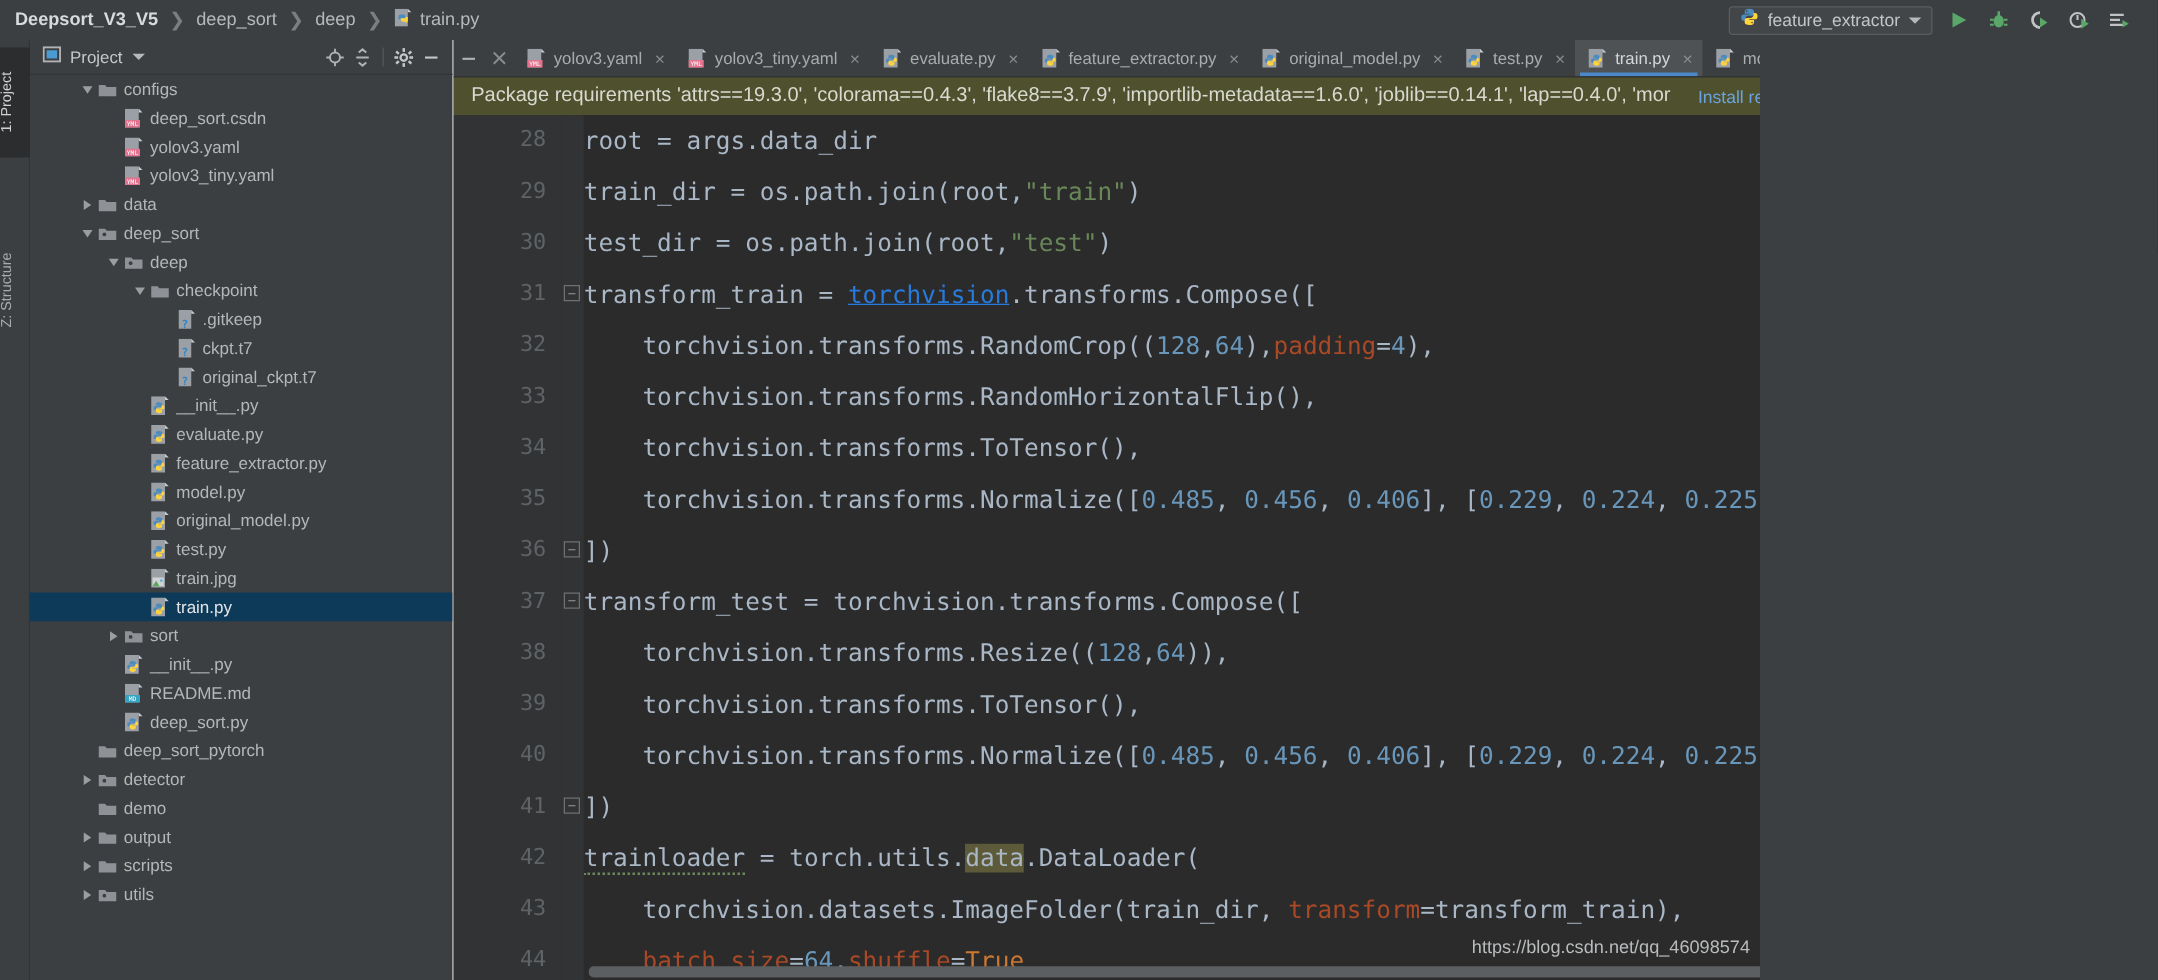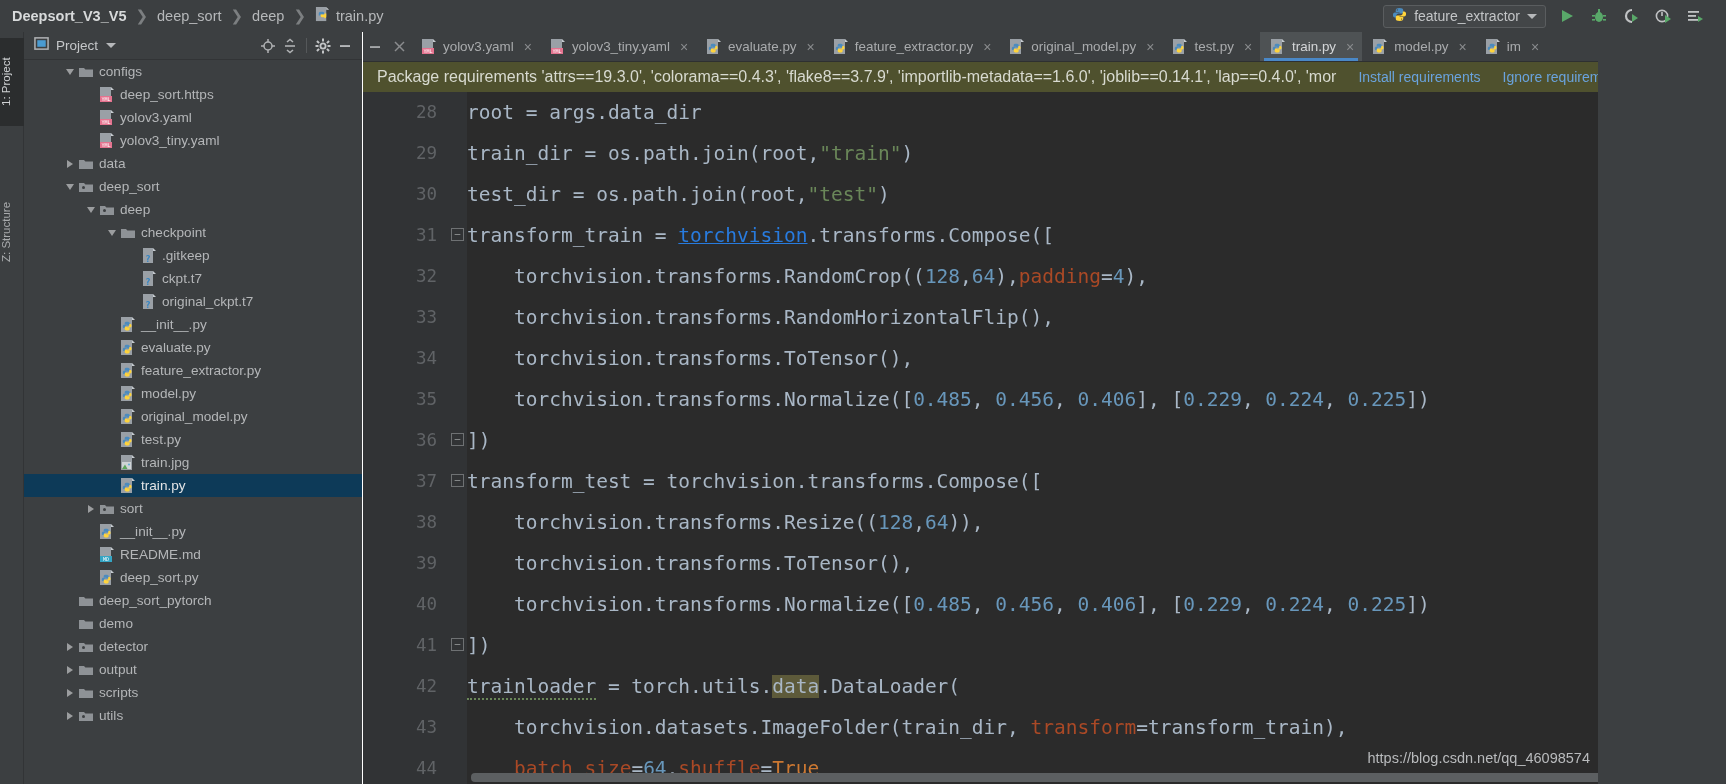--- a/index.html
+++ b/index.html
@@ -2,21 +2,21 @@
 <html><head>
 <meta charset="utf-8">
 <style>
   * { box-sizing: border-box; margin: 0; padding: 0; }
   html, body {
     width: 1726px; height: 784px;
     background: #3c3f41;
     font-family: "Liberation Sans", sans-serif;
     overflow: hidden;
   }
-  #app { position: relative; width: 1598px; height: 784px; background: #0c4a6e; }
+  #app { position: relative; width: 1408px; height: 784px; background: #0c4a6e; }
 
   
   .topbar {
     position: absolute; left: 0; top: 0; width: 1726px; height: 32px;
     background: #3c3f41;
     display: flex; align-items: center;
   }
   .crumbs { display: flex; align-items: center; padding-left: 12px; height: 32px; }
   .crumb { font-size: 14.5px; color: #b6b8ba; white-space: nowrap; }
   .crumb.root { font-weight: bold; color: #d8dadb; }
@@ -302,21 +302,21 @@
           <span style="display:inline-block;width:60px;flex:0 0 60px;"></span>
           <span class="twist"></span>
           <span class="ticon">
             <svg width="16" height="16" viewBox="0 0 16 16">
               <rect x="1" y="0" width="11" height="15" fill="#9aa0a6"></rect>
               <polygon points="12,0 15,3 12,3" fill="#c6cbd0"></polygon>
               <rect x="1" y="9" width="12" height="6" fill="#e4738f"></rect>
               <text x="7" y="14" font-size="5" fill="#fff" text-anchor="middle" font-family="monospace">YML</text>
             </svg>
           </span>
-          <span>deep_sort.https</span>
+          <span>deep_sort.csdn</span>
         </div>
         <div class="trow">
           <span style="display:inline-block;width:60px;flex:0 0 60px;"></span>
           <span class="twist"></span>
           <span class="ticon">
             <svg width="16" height="16" viewBox="0 0 16 16">
               <rect x="1" y="0" width="11" height="15" fill="#9aa0a6"></rect>
               <polygon points="12,0 15,3 12,3" fill="#c6cbd0"></polygon>
               <rect x="1" y="9" width="12" height="6" fill="#e4738f"></rect>
               <text x="7" y="14" font-size="5" fill="#fff" text-anchor="middle" font-family="monospace">YML</text>
@@ -603,40 +603,40 @@
           <span class="twist"></span>
           <span class="ticon">
             <svg width="16" height="16" viewBox="0 0 16 16">
               <path d="M1 4h5l1.4 1.6H15V13H1z" fill="#8e9296"></path>
             </svg>
           </span>
           <span>deep_sort_pytorch</span>
         </div>
         <div class="trow">
           <span style="display:inline-block;width:39px;flex:0 0 39px;"></span>
+          <span class="twist">
+            <span class="tri-r"></span>
+          </span>
+          <span class="ticon">
+            <svg width="16" height="16" viewBox="0 0 16 16">
+              <path d="M1 4h5l1.4 1.6H15V13H1z" fill="#8e9296"></path>
+              <circle cx="5.5" cy="8.5" r="1.5" fill="#3c3f41"></circle>
+            </svg>
+          </span>
+          <span>detector</span>
+        </div>
+        <div class="trow">
+          <span style="display:inline-block;width:39px;flex:0 0 39px;"></span>
           <span class="twist"></span>
           <span class="ticon">
             <svg width="16" height="16" viewBox="0 0 16 16">
               <path d="M1 4h5l1.4 1.6H15V13H1z" fill="#8e9296"></path>
             </svg>
           </span>
           <span>demo</span>
-        </div>
-        <div class="trow">
-          <span style="display:inline-block;width:39px;flex:0 0 39px;"></span>
-          <span class="twist">
-            <span class="tri-r"></span>
-          </span>
-          <span class="ticon">
-            <svg width="16" height="16" viewBox="0 0 16 16">
-              <path d="M1 4h5l1.4 1.6H15V13H1z" fill="#8e9296"></path>
-              <circle cx="5.5" cy="8.5" r="1.5" fill="#3c3f41"></circle>
-            </svg>
-          </span>
-          <span>detector</span>
         </div>
         <div class="trow">
           <span style="display:inline-block;width:39px;flex:0 0 39px;"></span>
           <span class="twist">
             <span class="tri-r"></span>
           </span>
           <span class="ticon">
             <svg width="16" height="16" viewBox="0 0 16 16">
               <path d="M1 4h5l1.4 1.6H15V13H1z" fill="#8e9296"></path>
             </svg>

